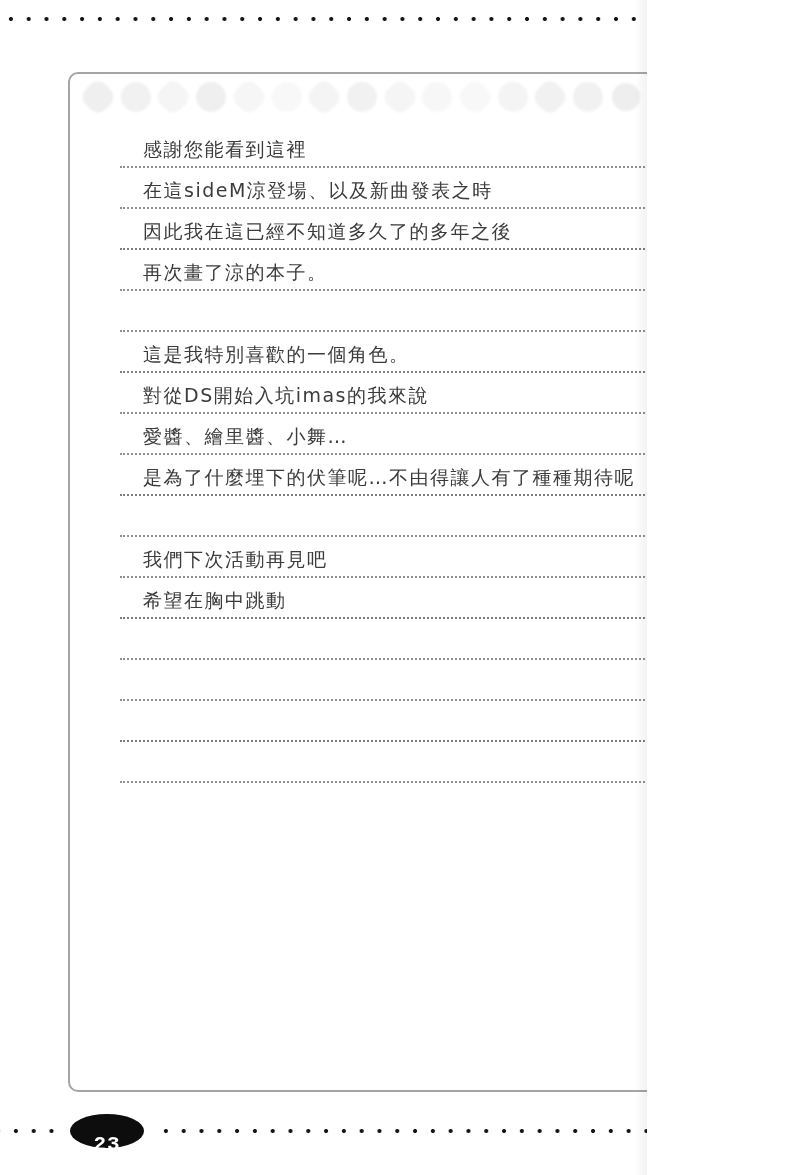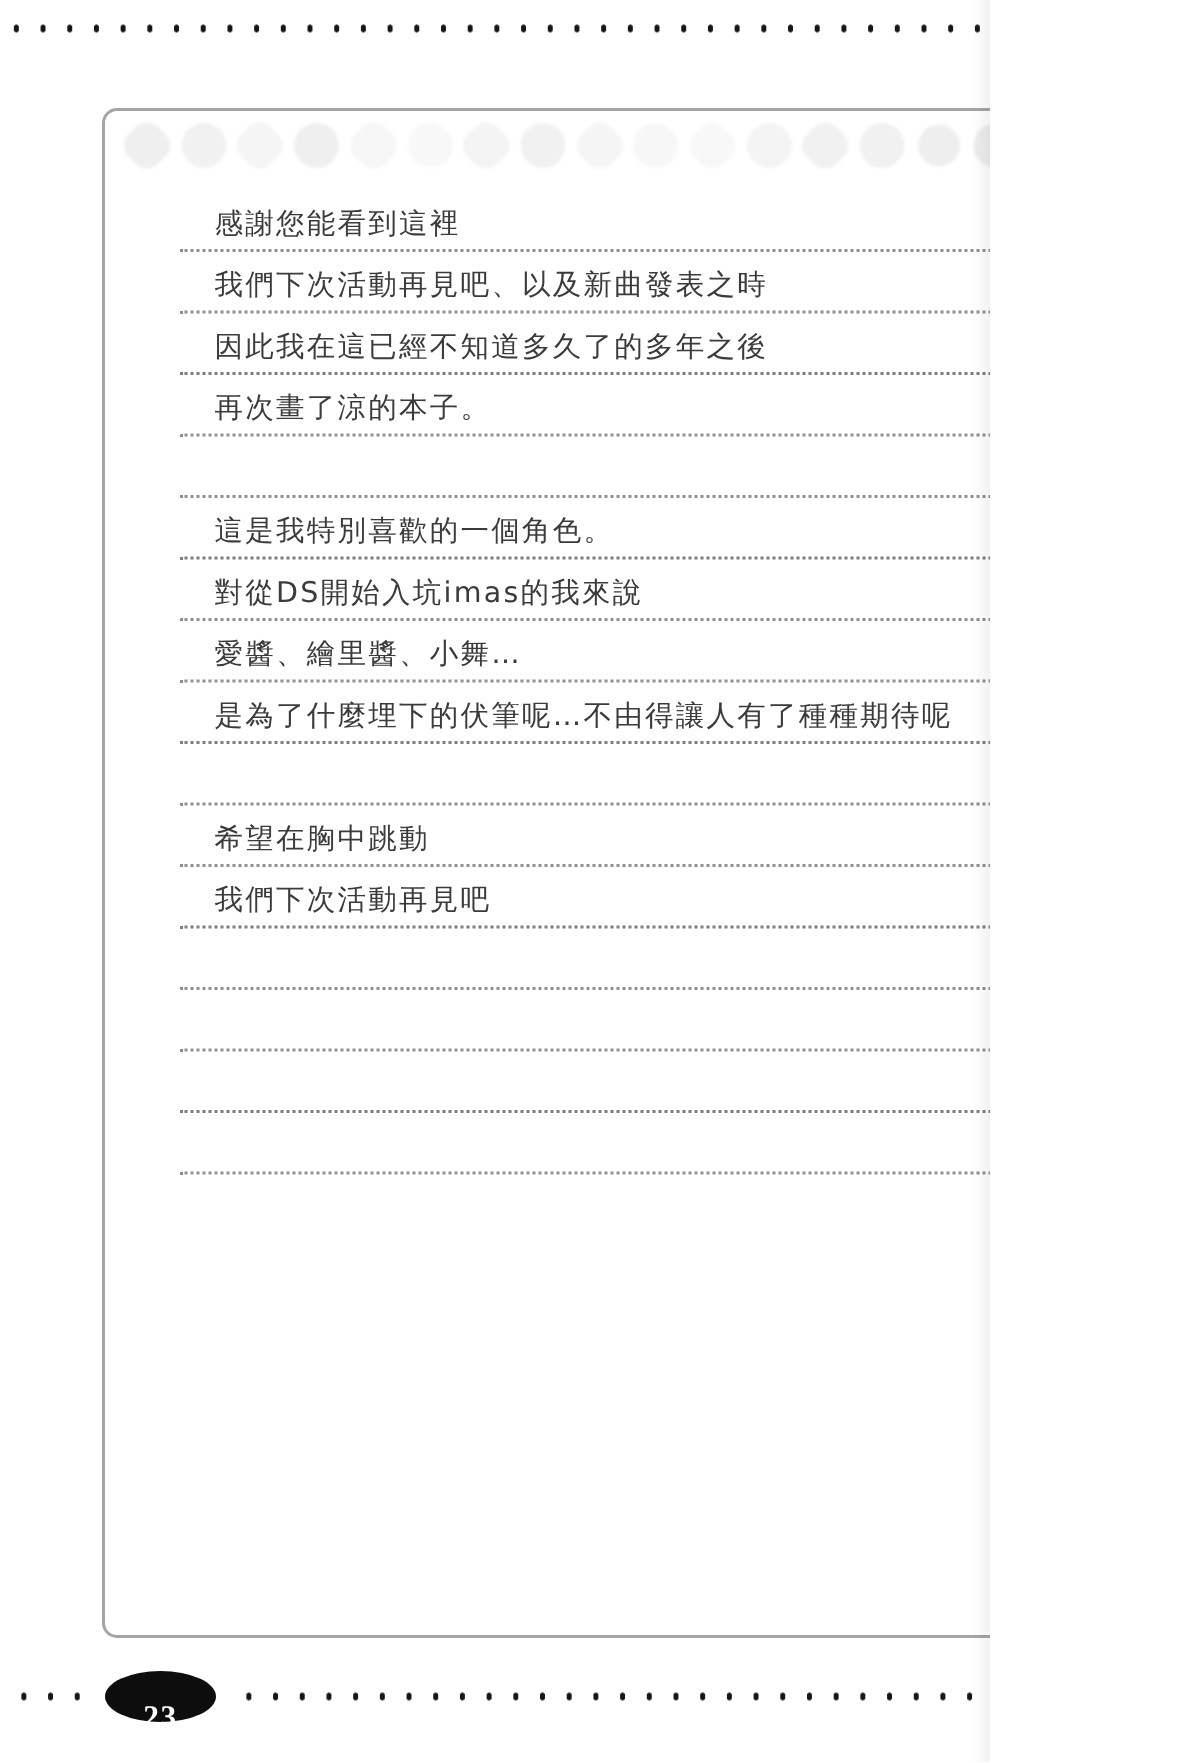--- a/index.html
+++ b/index.html
@@ -3,21 +3,21 @@
 <meta charset="utf-8">
 <style>
   html,body{margin:0;padding:0;}
   body{
     width:800px;height:1175px;
     background:#ffffff;
     font-family:"DejaVu Sans",sans-serif;
   }
   .sheet{
     position:relative;width:647px;height:1175px;
-    background:#ffffff;overflow:hidden;padding-left:13px;
+    background:#ffffff;overflow:hidden;
   }
   
   .dots-row,.dots-seg{
     background-image:radial-gradient(ellipse 2.6px 3.6px at 50% 50%, var(--dot) 68%, transparent 72%);
     background-size:17.8px 12px;
     background-repeat:repeat-x;
     background-position:left center;
   }
   .dots-row.top{position:absolute;top:13px;left:2px;right:0;height:12px;}
   
@@ -76,21 +76,21 @@
   .dots-seg{height:12px;}
   .dots-seg.left{width:62px;background-position:7px center;}
   .dots-seg.right{flex:1;margin-left:13px;}
   .badge{
     width:74px;height:34px;margin-left:8px;
     background:var(--badge_bg);
     border-radius:50%;
     display:flex;align-items:center;justify-content:center;
   }
   .badge span{
-    font-family:Liberation Serif, serif;
+    font-family:Liberation Mono, monospace;
     font-weight:700;font-size:21px;letter-spacing:1px;
     color:var(--badge_text);
     margin-top:26px;
   }
   
   .edge-shade{
     position:absolute;right:0;top:0;width:12px;height:100%;
     background:linear-gradient(to left, rgba(0,0,0,0.05), rgba(0,0,0,0));
     pointer-events:none;
   }
@@ -127,21 +127,21 @@
         <i></i>
         <i></i>
         <i></i>
       <span class="tail"></span>
     </div>
     <div class="lines" id="lines">
         <div class="line">
           <span class="line-text">感謝您能看到這裡</span>
         </div>
         <div class="line">
-          <span class="line-text">我們下次活動再見吧、以及新曲發表之時</span>
+          <span class="line-text">在這sideM涼登場、以及新曲發表之時</span>
         </div>
         <div class="line">
           <span class="line-text">因此我在這已經不知道多久了的多年之後</span>
         </div>
         <div class="line">
           <span class="line-text">再次畫了涼的本子。</span>
         </div>
         <div class="line">
           <span class="line-text"></span>
         </div>
@@ -154,24 +154,24 @@
         <div class="line">
           <span class="line-text">愛醬、繪里醬、小舞…</span>
         </div>
         <div class="line">
           <span class="line-text">是為了什麼埋下的伏筆呢…不由得讓人有了種種期待呢</span>
         </div>
         <div class="line">
           <span class="line-text"></span>
         </div>
         <div class="line">
-          <span class="line-text">希望在胸中跳動</span>
+          <span class="line-text">我們下次活動再見吧</span>
         </div>
         <div class="line">
-          <span class="line-text">我們下次活動再見吧</span>
+          <span class="line-text">希望在胸中跳動</span>
         </div>
         <div class="line">
           <span class="line-text"></span>
         </div>
         <div class="line">
           <span class="line-text"></span>
         </div>
         <div class="line">
           <span class="line-text"></span>
         </div>

